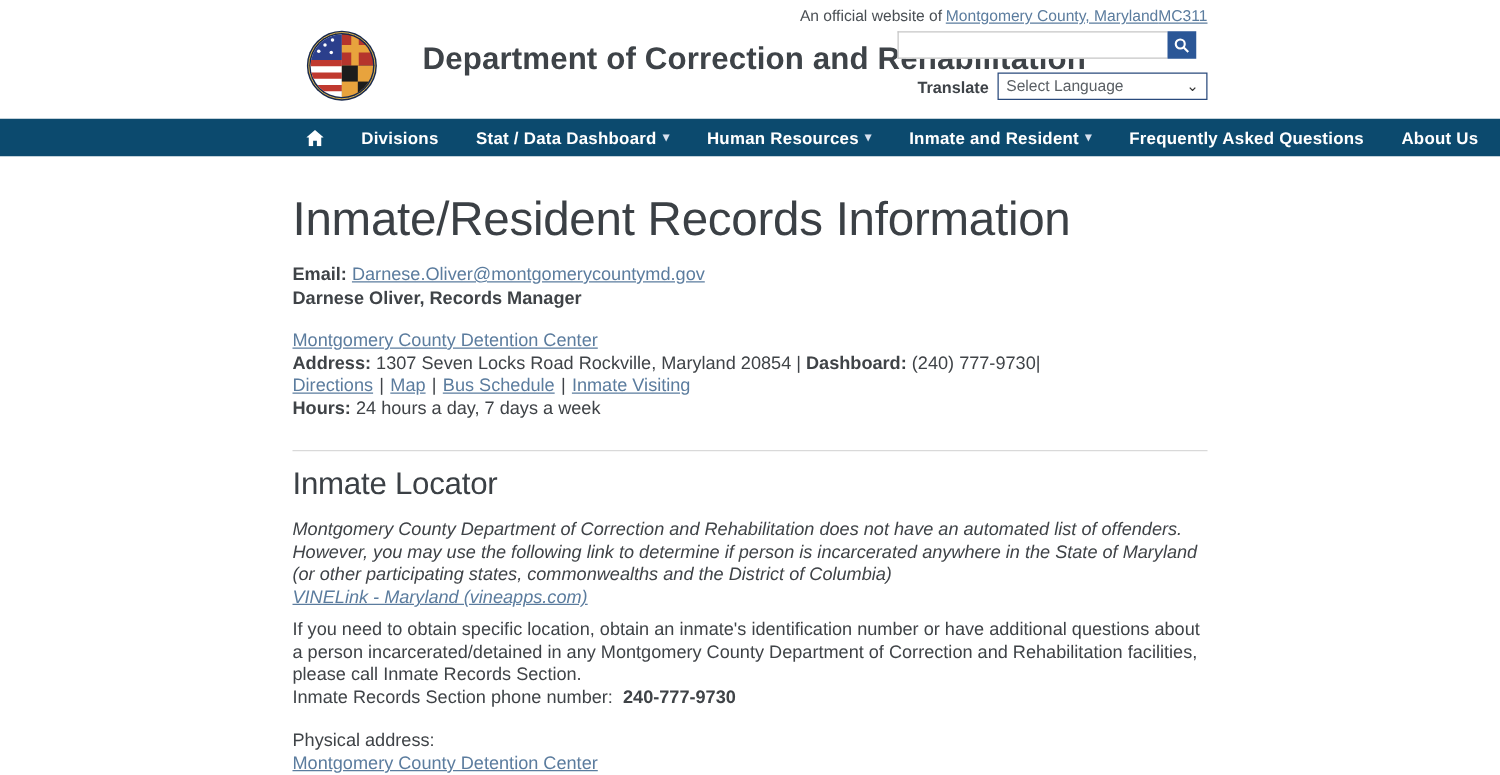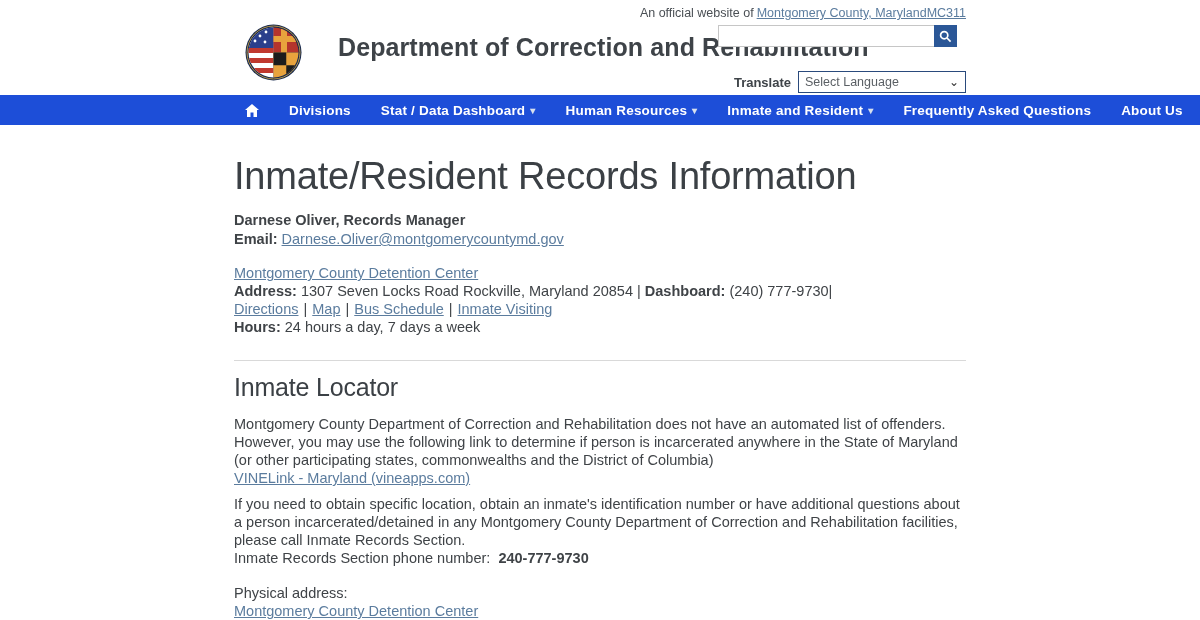--- a/index.html
+++ b/index.html
@@ -30,33 +30,33 @@
   .search-box { position: absolute; left: 484px; top: 2px; display: flex; }
   .search-box input {
     width: 216px; height: 22px; border: 1px solid #c6c6c6; border-right: none;
     padding: 0 6px; font-size: 13px; outline: none;
   }
   .search-btn {
     width: 23px; height: 22px; background: #2b5797; border: none; cursor: pointer;
     display: flex; align-items: center; justify-content: center; padding: 0;
   }
   .translate-row {
-    position: absolute; right: 0; top: 48px;
+    position: absolute; right: 0; top: 35px;
     display: flex; align-items: center; gap: 7px;
   }
   .translate-label { font-size: 13px; font-weight: 700; color: #3e4348; }
   .lang-select {
     width: 168px; height: 22px; border: 1px solid #2a4a7c; background: #fff;
     font-size: 12.5px; color: #5a5f64; display: flex; align-items: center;
     justify-content: space-between; padding: 0 6px; cursor: pointer;
   }
   .lang-select .chev { color: #333; font-size: 12px; line-height: 1; }
 
   
-  .nav { background: #1d4ed8; height: 30px; display: flex; align-items: center; width: 1200px; }
+  .nav { background: #0c4a6e; height: 30px; display: flex; align-items: center; width: 1200px; }
   .nav-inner { margin-left: 245px; display: flex; align-items: center; gap: 30px; }
   .nav-item {
     color: #fff; font-size: 13.5px; font-weight: 700; letter-spacing: 0.2px;
     cursor: pointer; white-space: nowrap; display: flex; align-items: center; gap: 5px;
   }
   .nav-item .caret { font-size: 10px; color: #d7e0ee; }
   .home-icon { display: flex; align-items: center; }
 
   
   h1 {
@@ -67,21 +67,21 @@
     margin: 12px 0 0; font-size: 25px; font-weight: 500; color: #3b4045;
     letter-spacing: -0.2px;
   }
   .line { line-height: 18px; }
   b, .bold { font-weight: 700; color: #3f4347; }
   .manager-block { margin-top: 8px; }
   .manager-block .line + .line { margin-top: 1px; }
   .detention-block { margin-top: 16px; }
   .sep { margin: 0 5px; color: #3f4347; }
   hr.rule { border: none; border-top: 1px solid #d9d9d9; margin: 24px 0 0; }
-  .para { margin-top: 13px; line-height: 18px; }
+  .para { margin-top: 13px; line-height: 18px; font-style: italic; }
   .para2 { margin-top: 8px; line-height: 18px; }
   .addr-block { margin-top: 17px; line-height: 17.5px; }
 </style>
 </head>
 <body>
 
 <div class="container">
   <div class="top-banner">
     <div class="left">
       <span>An official website of</span><a>Montgomery County, Maryland</a>
@@ -165,25 +165,25 @@
     <div class="nav-item">
       <span>About Us</span>
     </div>
   </div>
 </div>
 
 <div class="container">
   <h1>Inmate/Resident Records Information</h1>
 
   <div class="manager-block">
-    <div class="line bold">Darnese Oliver, Records Manager</div>
     <div class="line">
       <b>Email:</b>
       <a>Darnese.Oliver@montgomerycountymd.gov</a>
     </div>
+    <div class="line bold">Darnese Oliver, Records Manager</div>
   </div>
 
   <div class="detention-block">
     <div class="line">
       <a>Montgomery County Detention Center</a>
     </div>
     <div class="line">
       <b>Address:</b>
       <span>1307 Seven Locks Road Rockville, Maryland 20854 |</span>
       <b>Dashboard:</b>

